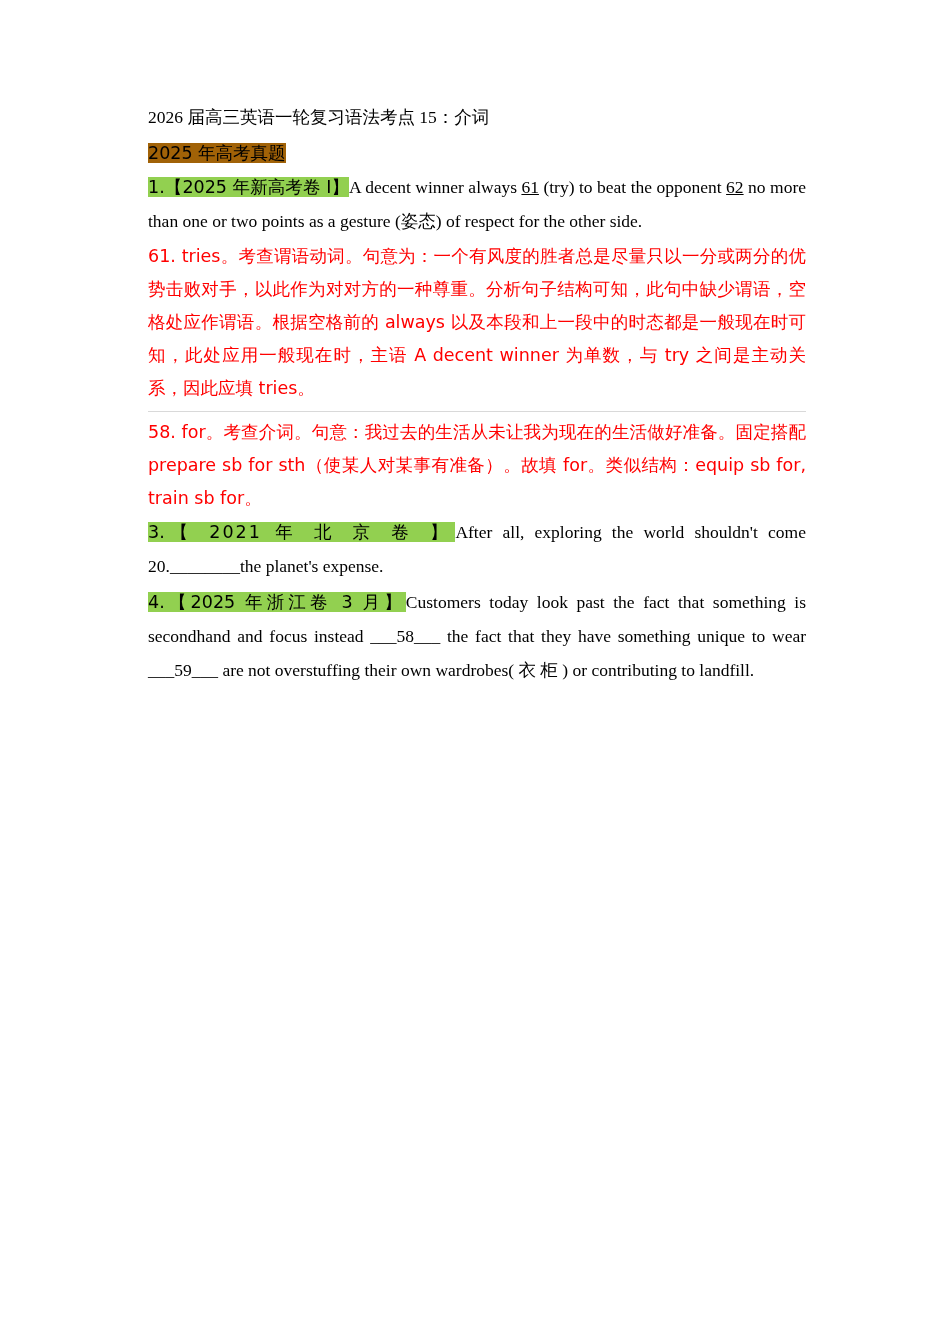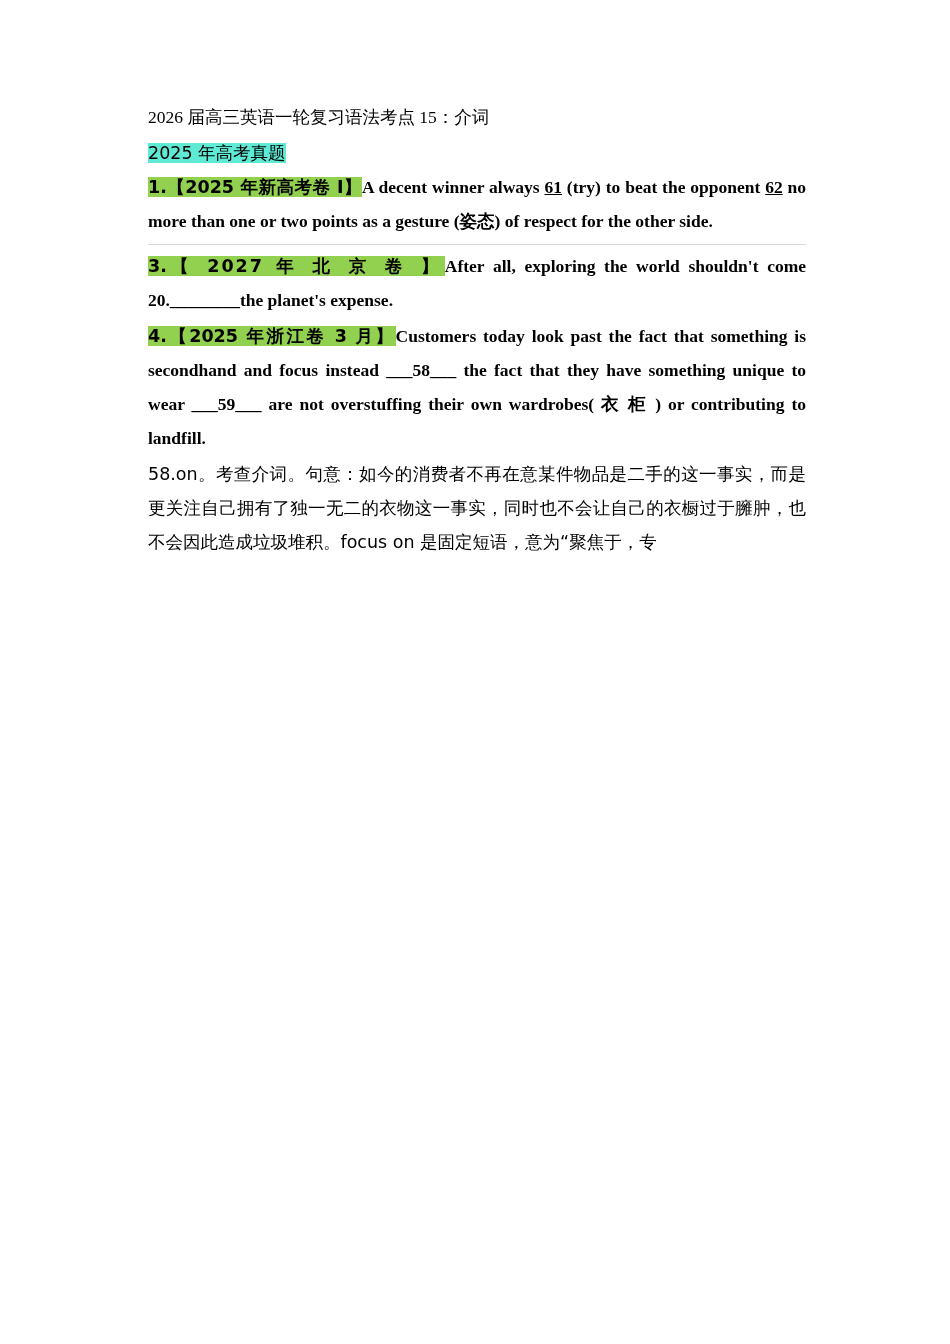--- a/index.html
+++ b/index.html
@@ -34,36 +34,35 @@
   .en {
     font-family: "Liberation Serif", serif;
   }
   .cn {
     font-family: "DejaVu Sans", "Liberation Sans", sans-serif;
   }
   .black {
     color: #000000;
   }
   .hl-yellow {
-    background: #5eead4;
+    background: #a16207;
   }
   .hl-green {
     background: #92d050;
   }
   .underline {
     text-decoration: underline;
   }
   .title {
     font-size: 17.5px;
     line-height: 34px;
     margin-bottom: 2px;
   }
   .block {
     margin: 0 0 2px 0;
-    font-weight: bold;
   }
   .justify {
     text-align: justify;
     text-align-last: left;
   }
   .red-block {
     color: #ff0000;
     font-size: 17.5px;
     line-height: 33px;
   }
@@ -80,26 +79,27 @@
 
 <div class="page">
   <div class="doc">
 
     <p class="title black en">2026 届高三英语一轮复习语法考点 15：介词</p>
 
     <p class="line"><span class="hl-yellow cn">2025 年高考真题</span></p>
 
     <p class="line justify block"><span class="hl-green cn">1.</span><span class="hl-green cn">【2025 年新高考卷 I】</span><span class="en">A decent winner always </span><span class="en underline">61</span><span class="en"> (try) to beat the opponent </span><span class="en underline">62</span><span class="en"> no more than one or two points as a gesture (</span><span class="cn">姿态</span><span class="en">) of respect for the other side.</span></p>
 
+    <p class="red-block justify cn">61. tries。考查谓语动词。句意为：一个有风度的胜者总是尽量只以一分或两分的优势击败对手，以此作为对对方的一种尊重。分析句子结构可知，此句中缺少谓语，空格处应作谓语。根据空格前的 always 以及本段和上一段中的时态都是一般现在时可知，此处应用一般现在时，主语 A decent winner 为单数，与 try 之间是主动关系，因此应填 tries。</p>
 
     <hr class="sep">
 
 
+    <p class="red-block justify cn">58. for。考查介词。句意：我过去的生活从未让我为现在的生活做好准备。固定搭配 prepare sb for sth（使某人对某事有准备）。故填 for。类似结构：equip sb for, train sb for。</p>
 
-    <p class="line justify block"><span class="hl-green cn">3.</span><span class="hl-green cn sp">【 2027 年 北 京 卷 】</span><span class="en">After all, exploring the world shouldn't come 20.________the planet's expense.</span></p>
+    <p class="line justify block"><span class="hl-green cn">3.</span><span class="hl-green cn sp">【 2021 年 北 京 卷 】</span><span class="en">After all, exploring the world shouldn't come 20.________the planet's expense.</span></p>
 
 
     <p class="line justify block"><span class="hl-green cn">4.</span><span class="hl-green cn">【2025 年浙江卷 3 月】</span><span class="en">Customers today look past the fact that something is secondhand and focus instead ___58___ the fact that they have something unique to wear ___59___ are not overstuffing their own wardrobes( 衣 柜 ) or contributing to landfill.</span></p>
 
-    <p class="line justify black cn">58.on。考查介词。句意：如今的消费者不再在意某件物品是二手的这一事实，而是更关注自己拥有了独一无二的衣物这一事实，同时也不会让自己的衣橱过于臃肿，也不会因此造成垃圾堆积。focus on 是固定短语，意为“聚焦于，专</p>
 
   </div>
 </div>
 
 </body></html>

